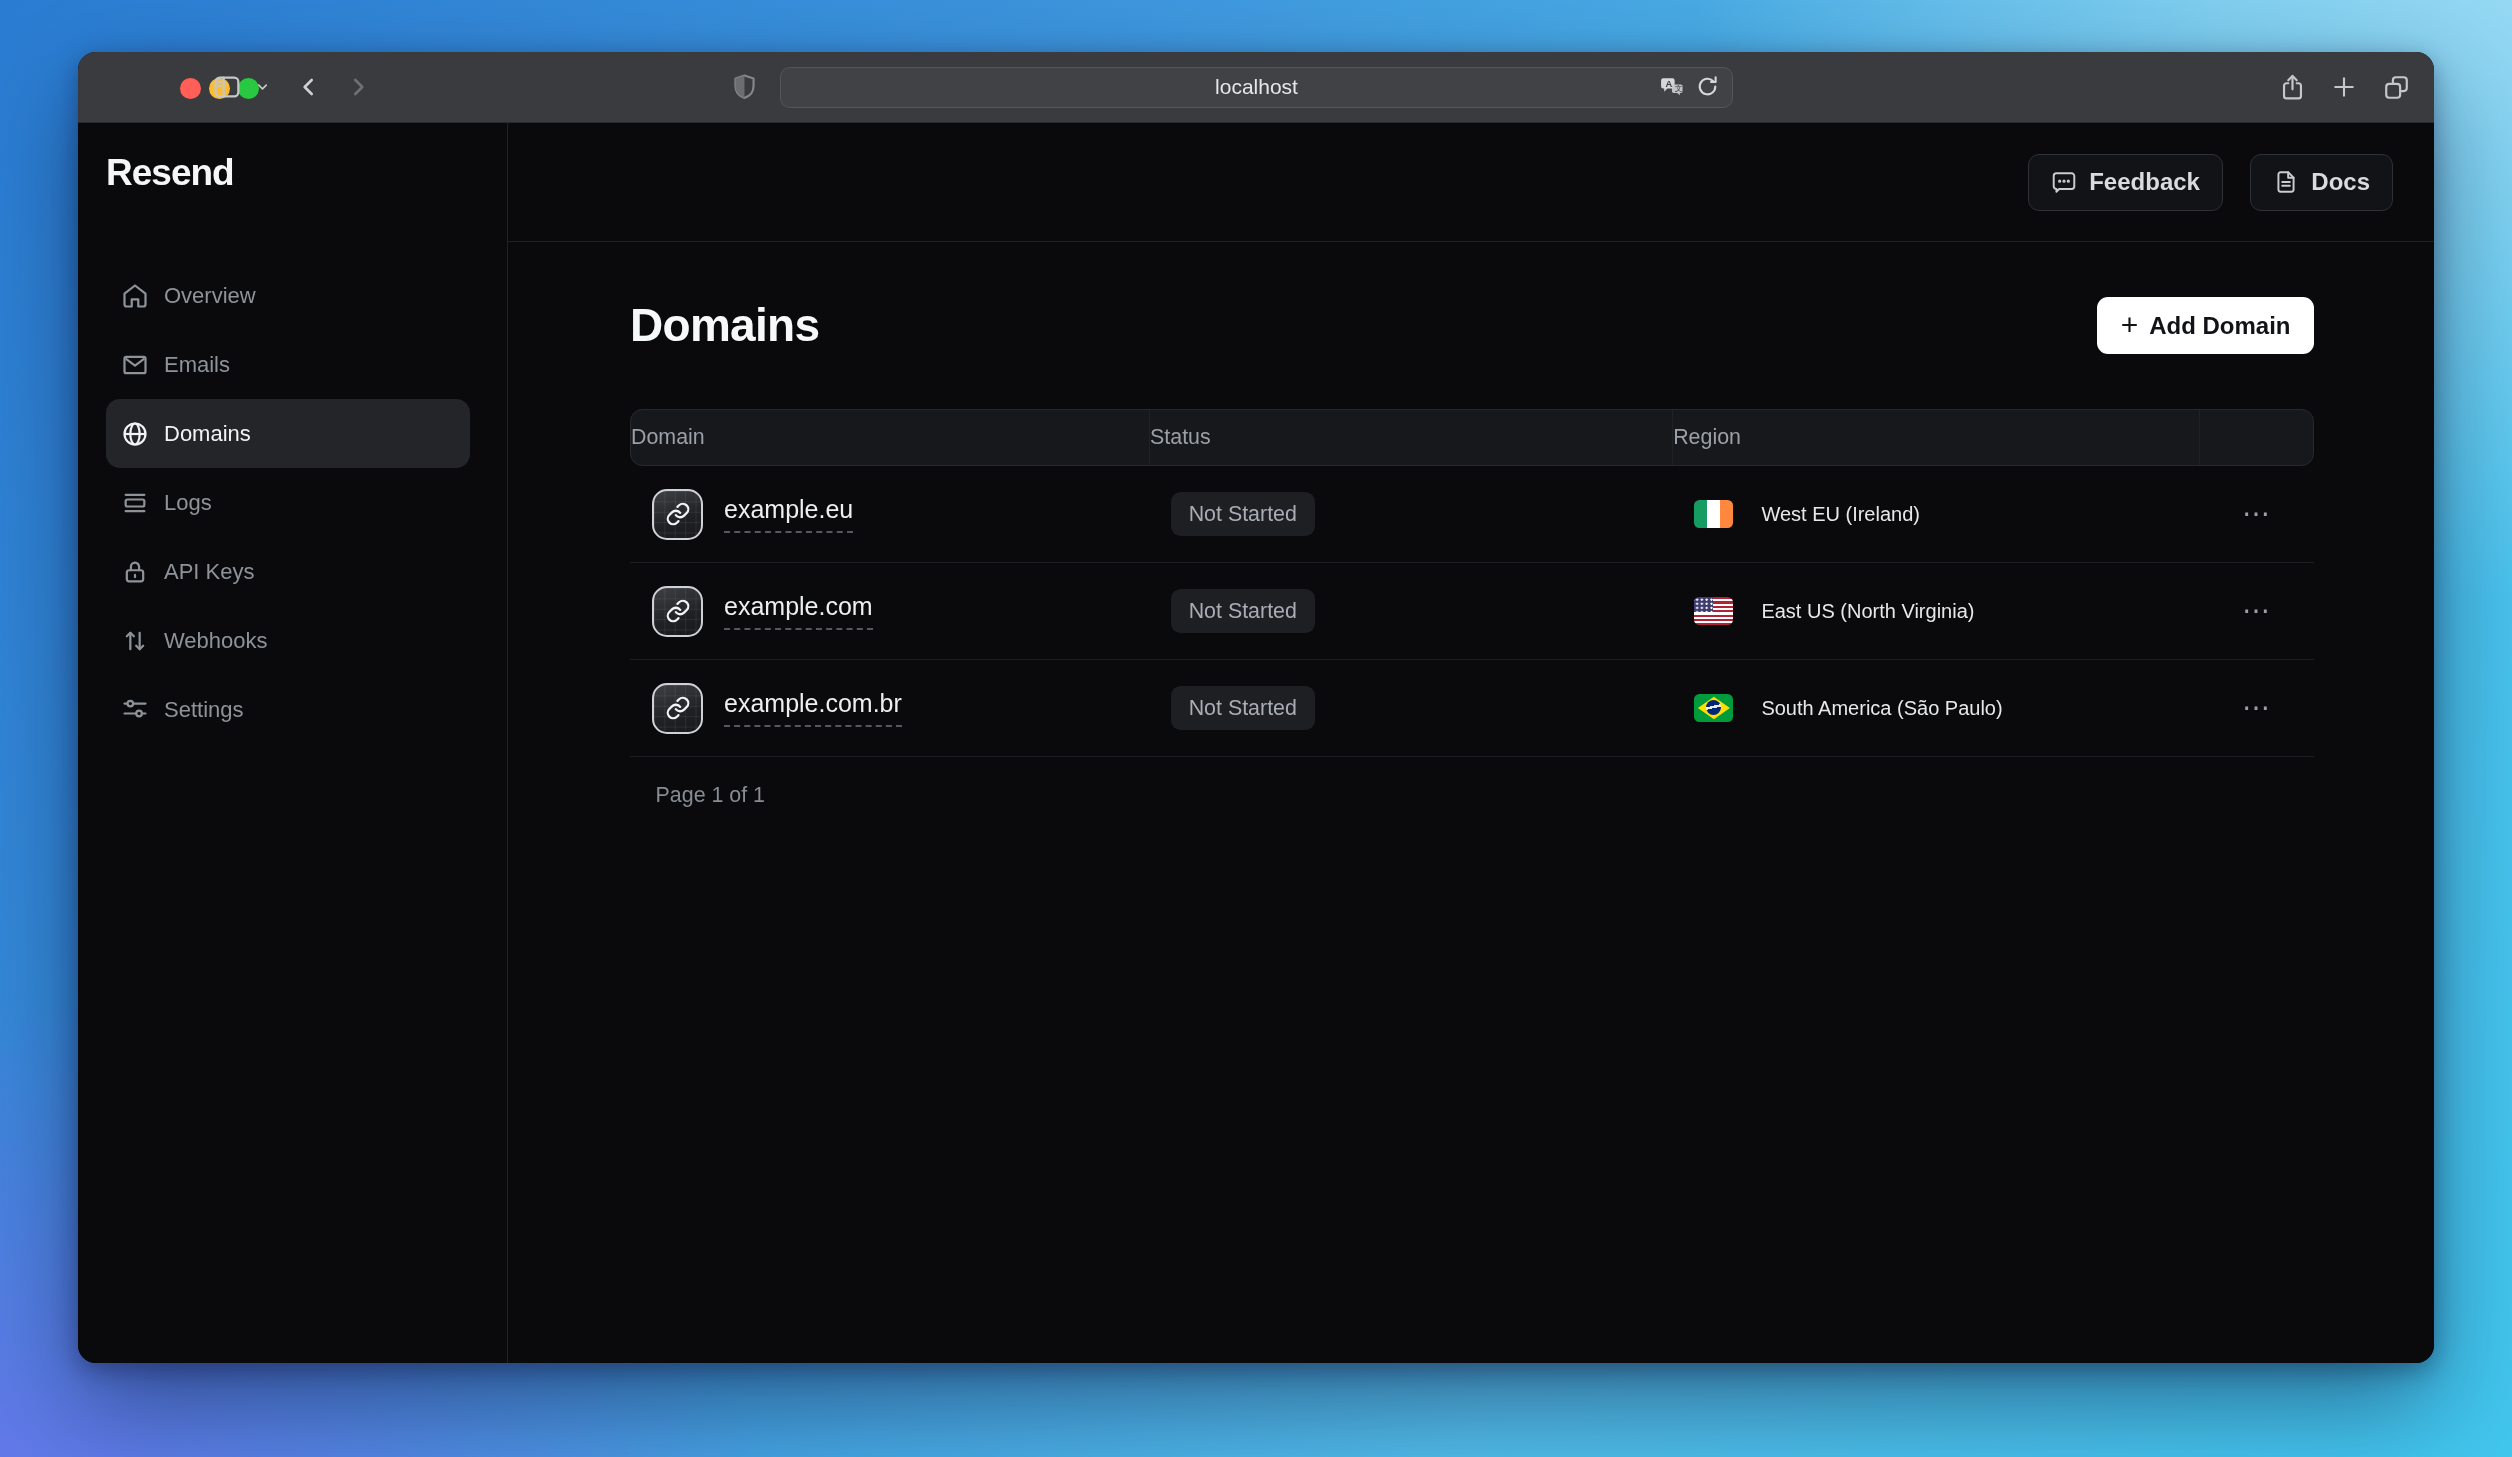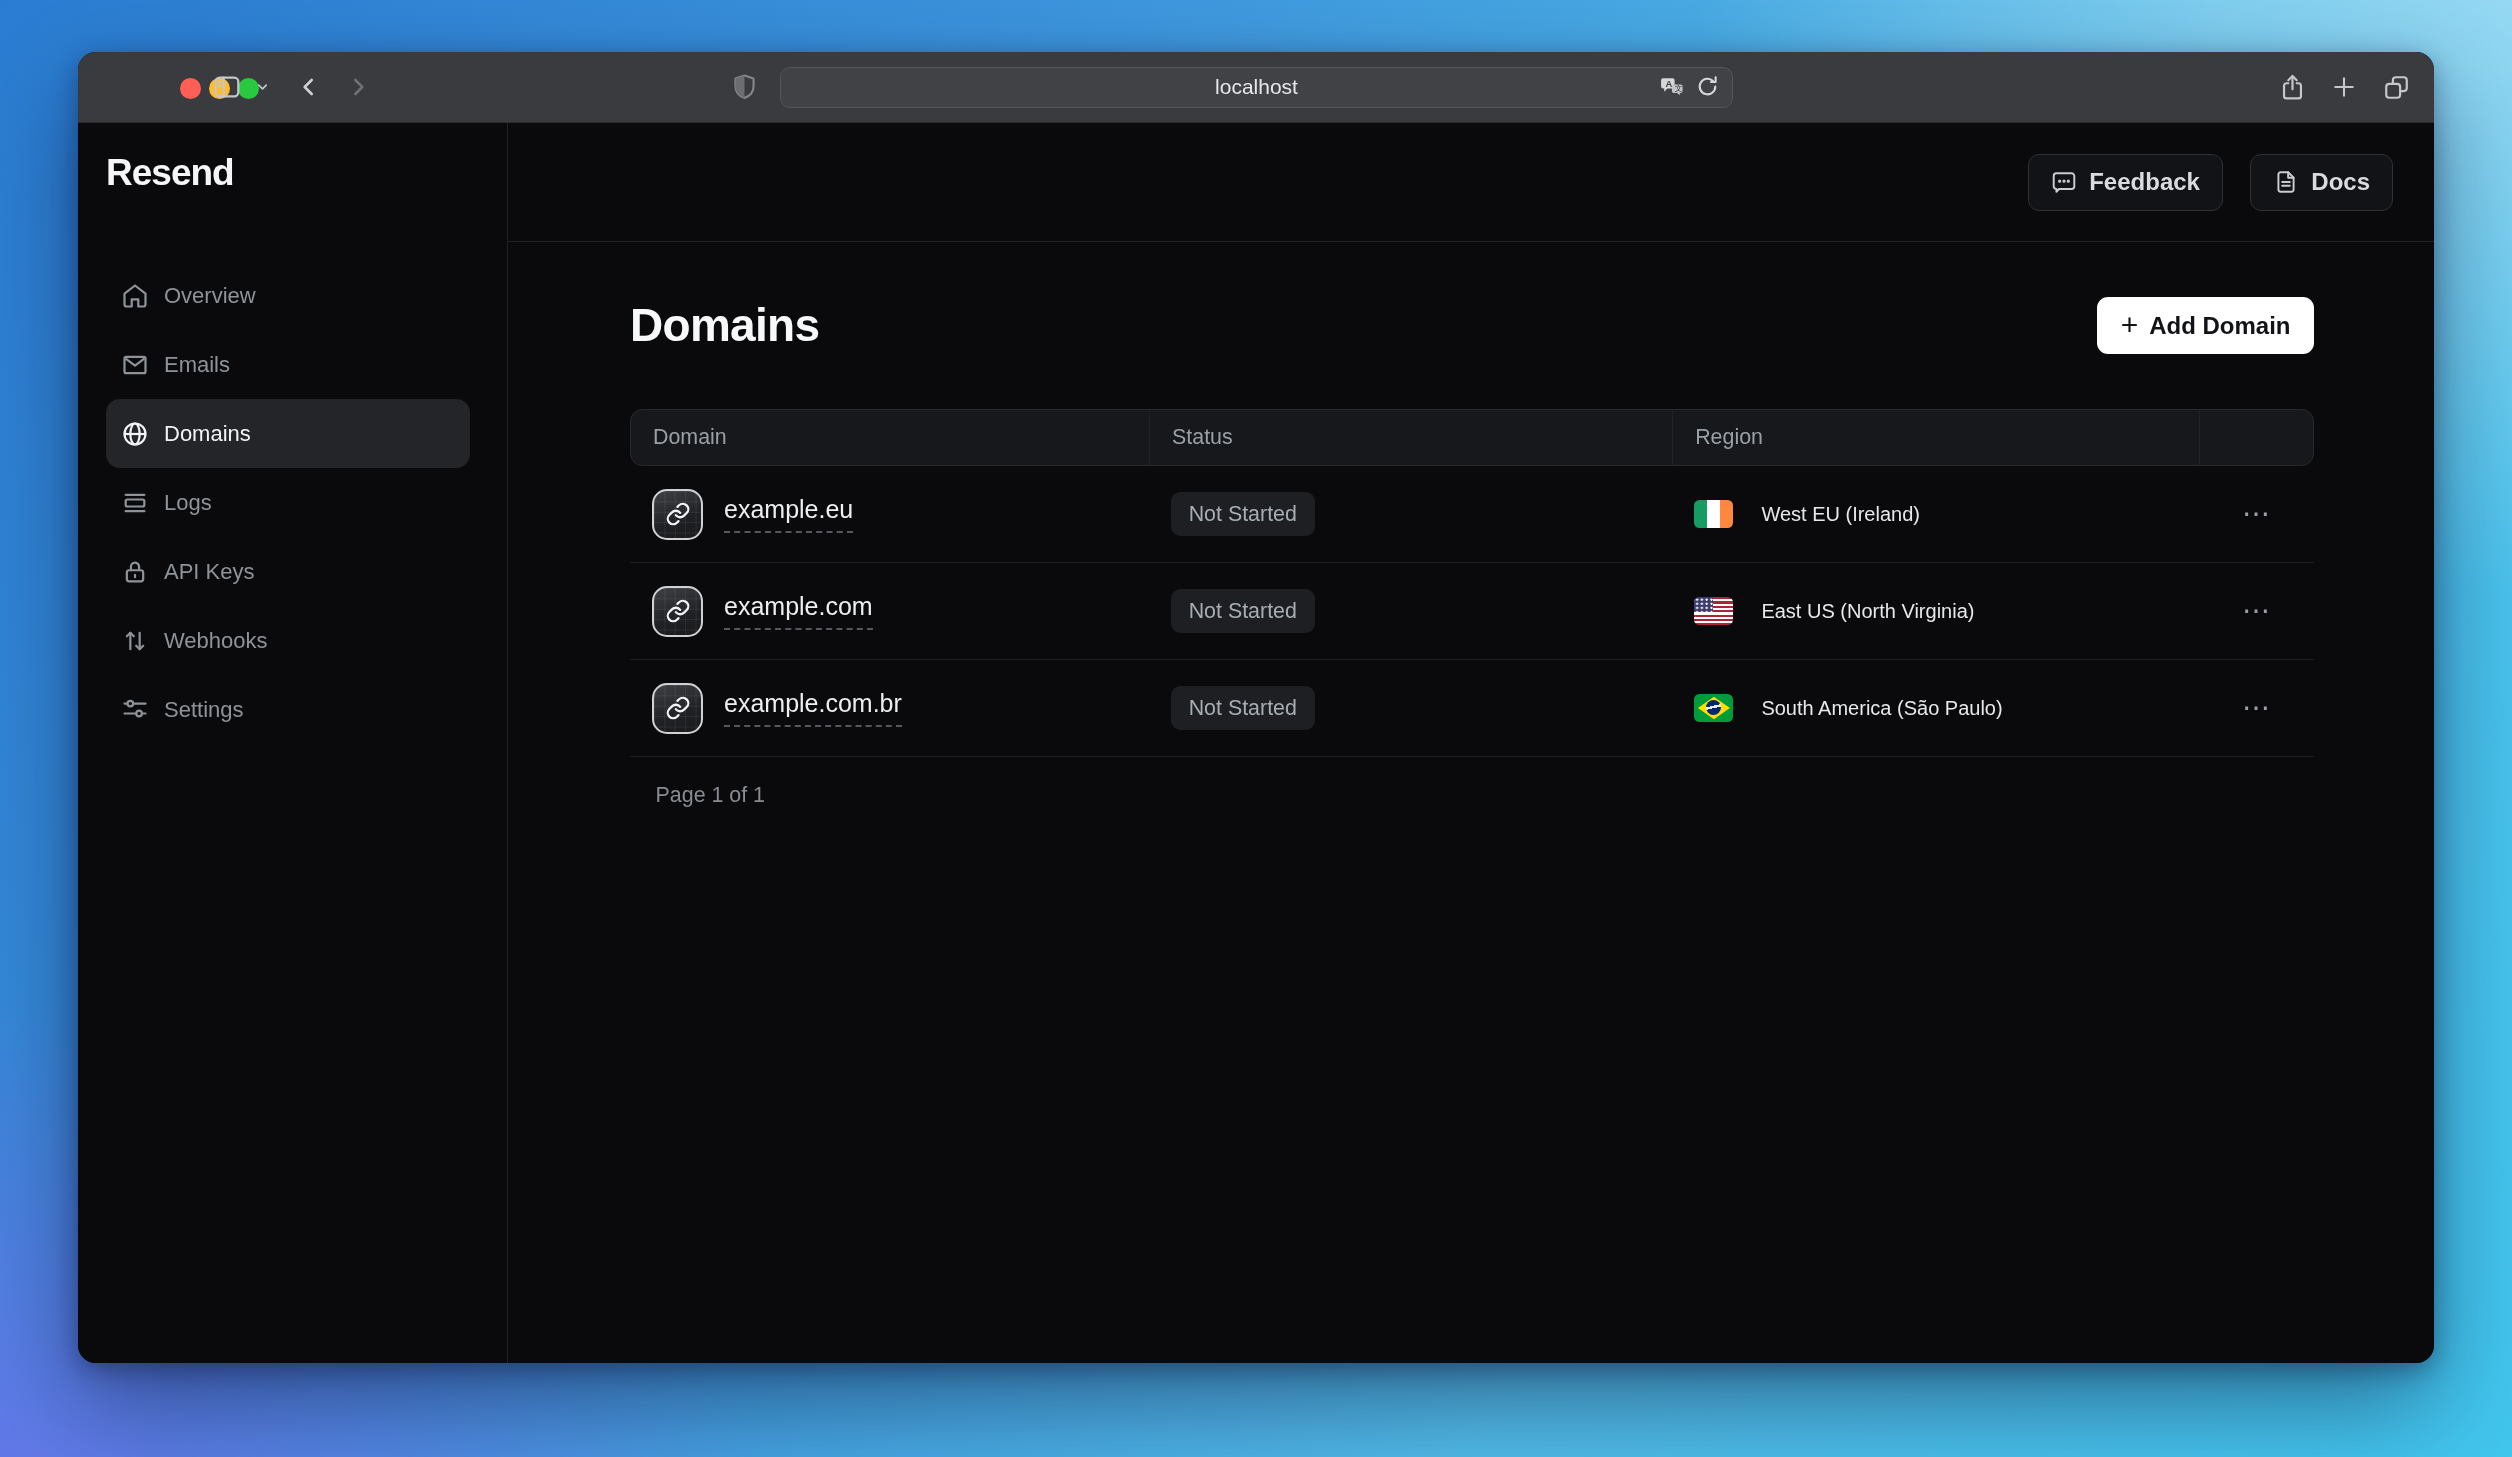--- a/index.html
+++ b/index.html
@@ -73,21 +73,21 @@
   }
   .add-btn .plus { font-size:30px; font-weight:400; margin-right:11px; line-height:1; transform:translateY(-1.4px); }
 
   
   .thead {
     margin-top:55px; height:57px; background:#17181b; border:0.7px solid #27292d;
     border-radius:12.4px; display:flex; align-items:stretch;
     color:#9aa0a8; font-size:21.4px;
   }
   .col-domain { width:30.8%; } .col-status { width:31.1%; } .col-region { width:31.3%; } .col-actions { width:6.8%; }
-  .thead > div { display:flex; align-items:center; padding-left:22px; }
+  .thead > div { display:flex; align-items:center; }
   .thead > div + div { border-left:0.7px solid #202226; }
 
   .trow { height:97px; display:flex; align-items:center; border-bottom:0.7px solid #1d1f22; }
   .cell { display:flex; align-items:center; padding-left:22px; }
 
   .link-tile {
     width:51px; height:51px; flex:none; border-radius:15px; border:2.1px solid #cfd1d4;
     background:
       linear-gradient(rgba(255,255,255,.07) 0.7px, transparent 0.7px),
       linear-gradient(90deg, rgba(255,255,255,.07) 0.7px, transparent 0.7px),

